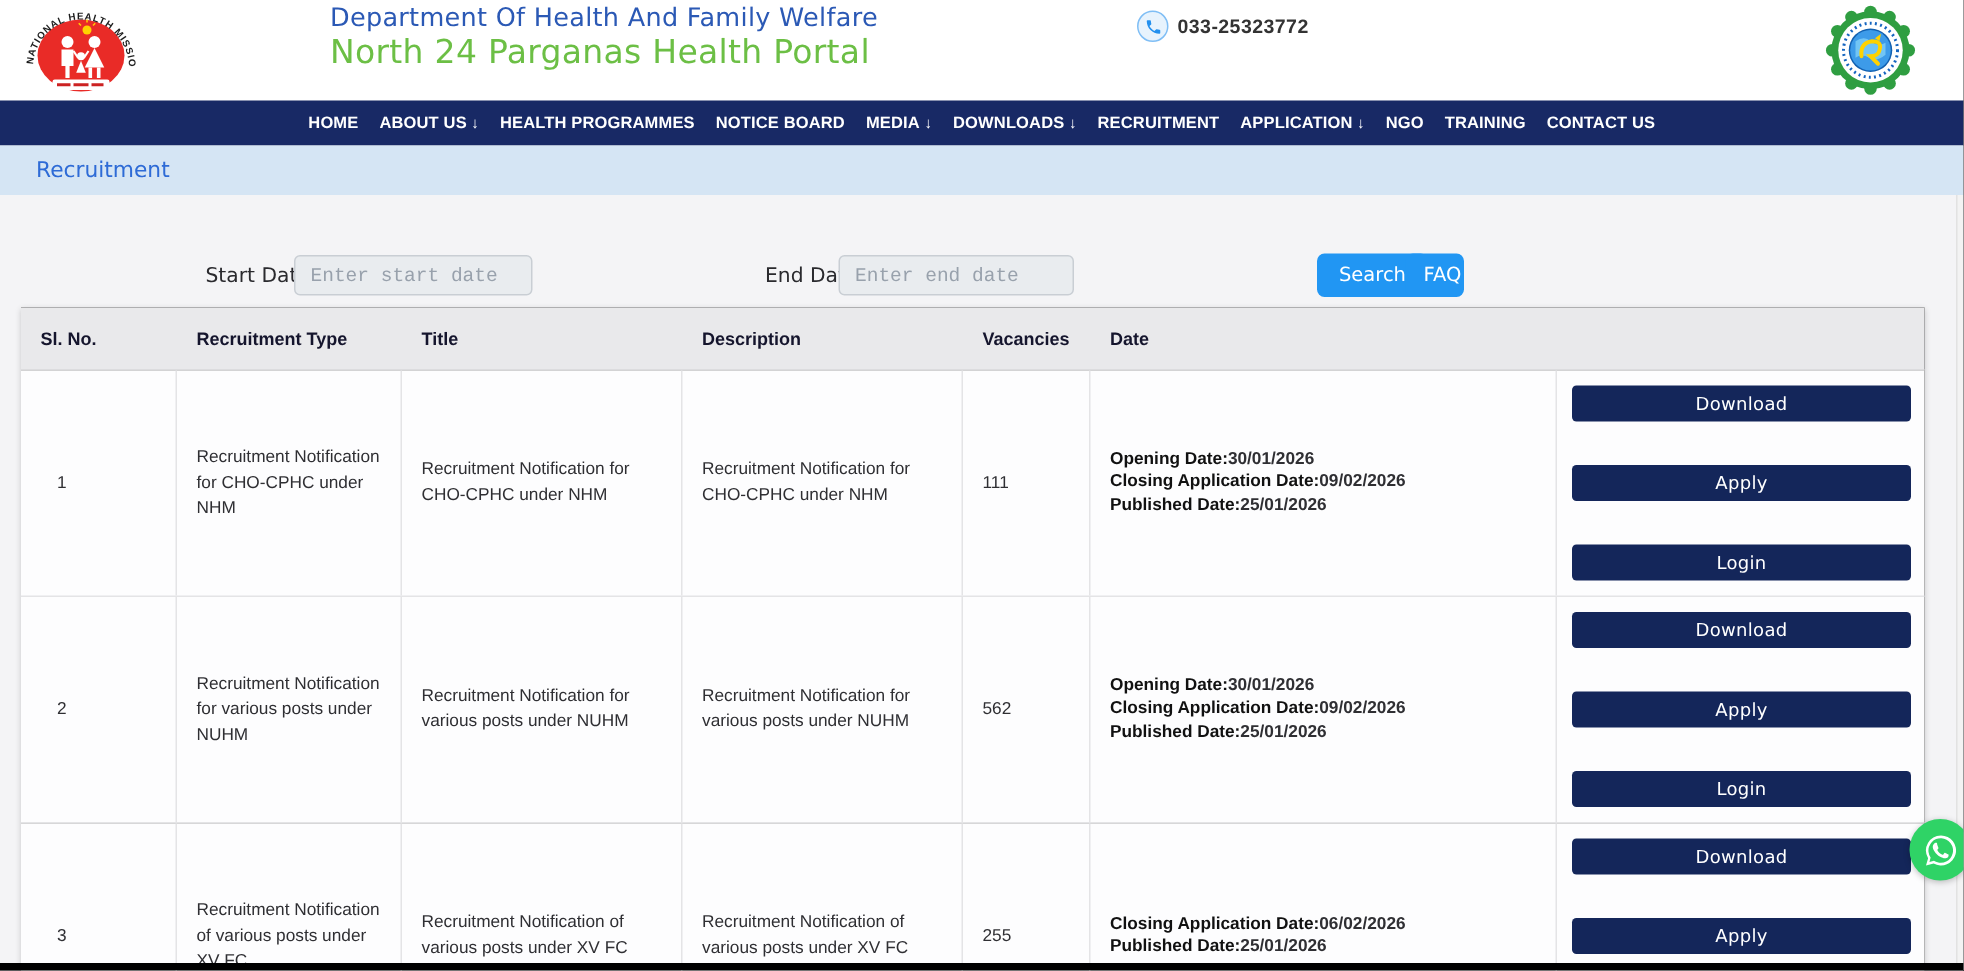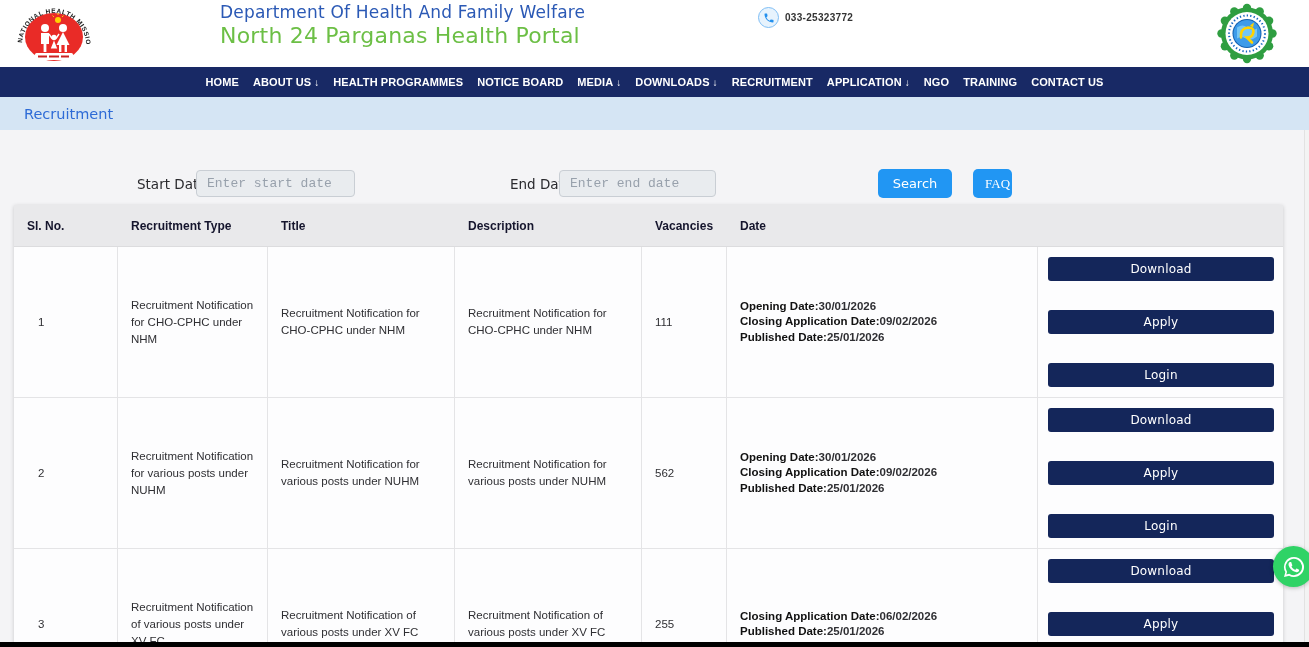--- a/index.html
+++ b/index.html
@@ -8,21 +8,21 @@
   .page { position:relative; width:1309px; height:647px; }
 
   
   .header { position:absolute; top:0; left:0; width:100%; height:67px; background:#ffffff; }
   .nhm-logo { position:absolute; left:14px; top:1px; width:80px; height:64px; }
   .titles { position:absolute; left:220px; top:2px; }
   .title1 { color:#2b59b5; font-size:17px; font-weight:500; letter-spacing:0.2px;text-align:center; }
   .title2 { color:#6cbf45; font-size:22px; font-weight:500; margin-top:1px; letter-spacing:0.2px; }
   .phone { position:absolute; left:758px; top:7px; display:flex; align-items:center; gap:6px; }
   .phone-icon { width:21px; height:21px; border-radius:50%; background:#e7f3fd; border:1px solid #7fbef5; display:flex; align-items:center; justify-content:center; }
-  .phone-num { font-size:10px; font-weight:600; color:#333; letter-spacing:0.3px; font-family:"Liberation Sans",sans-serif;text-align:right; }
+  .phone-num { font-size:13px; font-weight:600; color:#333; letter-spacing:0.3px; font-family:"Liberation Sans",sans-serif;text-align:right; }
   .wb-logo { position:absolute; right:32px; top:3px; width:60px; height:61px; }
 
   
   .navbar { position:absolute; top:67px; left:0; width:100%; height:30px; background:#182965; display:flex; justify-content:center; align-items:center; gap:14px; }
   .nav-item { color:#ffffff; font-family:"Liberation Sans",sans-serif; font-size:11px; font-weight:bold; letter-spacing:0.1px; cursor:pointer; display:flex; gap:3px; white-space:nowrap; }
   .nav-arrow { font-size:10px; font-weight:normal; position:relative; top:1px; }
 
   
   .breadcrumb-bar { position:absolute; top:97px; left:0; width:100%; height:33px; background:#d5e5f4; display:flex; align-items:center; padding-left:24px; }
   .breadcrumb { color:#2e6bd6; font-size:14.5px; }
@@ -31,21 +31,21 @@
   .filters { position:absolute; top:130px; left:0; width:100%; height:75px; }
   .f-label { position:absolute; font-size:13.5px; color:#2a2a2e; top:46px; }
   .lbl-start { left:137px; }
   .lbl-end { left:510px; }
   .f-input { position:absolute; top:40px; height:27px; background:#e9ecef; border:1px solid #c9ced4; border-radius:4px; font-size:13px; color:#444; padding:0 10px; font-family:Liberation Mono, monospace; }
   .inp-start { left:196px; width:159px; }
   .inp-end { left:559px; width:157px; }
   .f-input::placeholder { color:#98a1ac; }
   .btn-blue { position:absolute; top:39px; height:29px; background:#2196f3; color:#fff; border:none; border-radius:5px; font-size:13px; font-family:"DejaVu Sans",sans-serif; cursor:pointer; padding:0 12px; }
   .btn-search { left:878px; width:74px; }
-  .btn-faq { left:973px; width:39px;font-family:Liberation Serif, serif; }
+  .btn-faq { left:937px; width:39px; }
 
   
   .tablewrap { position:absolute; top:205px; left:14px; width:1269px; background:#000000; box-shadow:0 1px 4px rgba(0,0,0,0.18); }
   .thead, .trow { display:grid; grid-template-columns:104px 150px 187px 187px 85px 311px 1fr; }
   .thead { height:42px; background:#e9e9eb; border-bottom:1px solid #dcdcde; }
   .th { display:flex; align-items:center; padding-left:13px; font-size:12px; font-weight:bold; color:#15152d; font-family:"Liberation Sans",sans-serif; }
   .trow { min-height:123px; border-bottom:1px solid #e4e4e6; background:#fdfdfe; }
   .td { display:flex; flex-direction:column; justify-content:center; padding:10px 10px 10px 13px; font-size:11.5px; color:#2f2f33; line-height:17px; border-right:1px solid #e4e4e6; font-family:"Liberation Sans",sans-serif; }
   .td-sl { padding-left:24px; }
   .td-date div { line-height:15.5px; }

